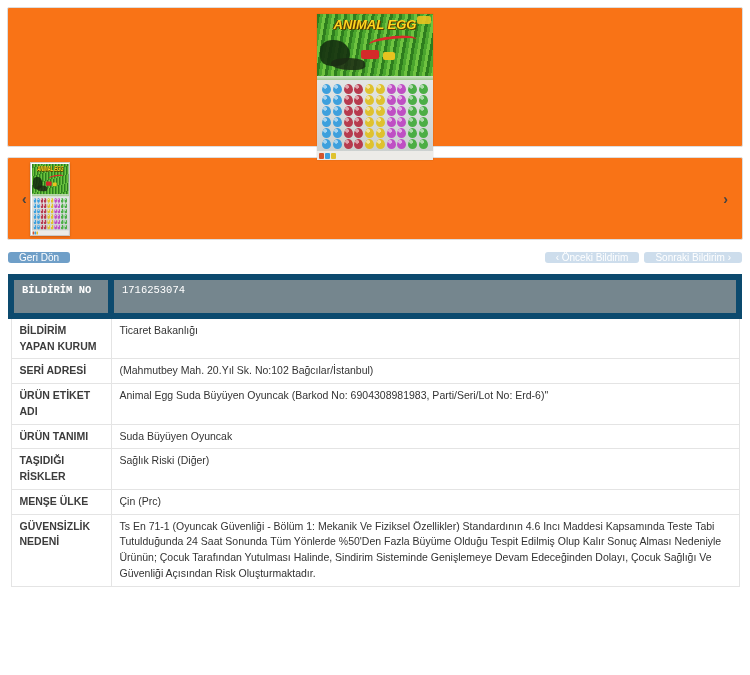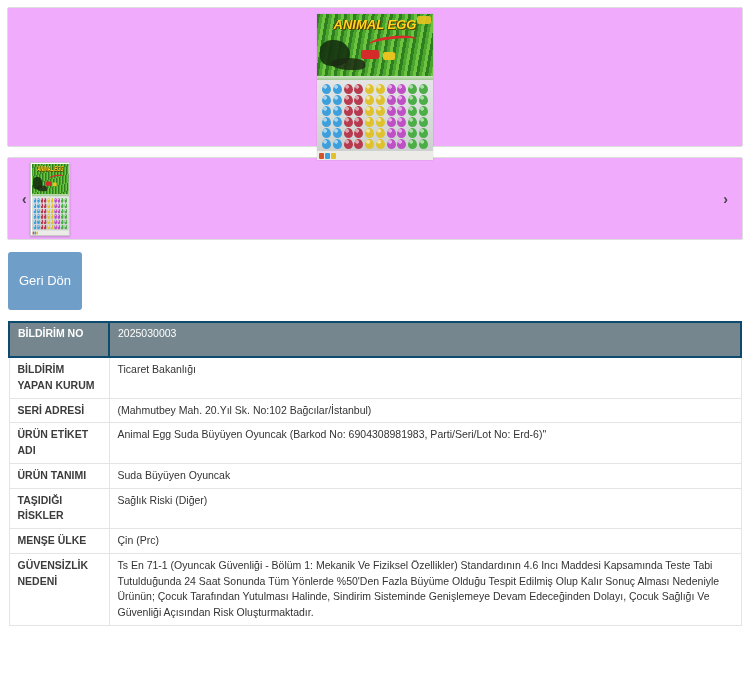--- a/index.html
+++ b/index.html
@@ -1,20 +1,20 @@
 <!DOCTYPE html>
 <html style="--dark-row-bg: #75868e; --back-button-bg: #6f9fc8; --nav-button-bg: #cdddec; --panel-border: #dddddd;"><head>
 <meta charset="utf-8">
 <style>
   * { margin:0; padding:0; box-sizing:border-box; }
   html,body { width:750px; height:675px; overflow:hidden; background:#fff;
               font-family:"Liberation Sans", sans-serif; color:#333; }
 
   
-  .panel { border:1px solid var(--panel-border,#ddd); background:#f0abfc; border-radius:2px; }
+  .panel { border:1px solid var(--panel-border,#ddd); background:#f97316; border-radius:2px; }
   .panel-image { margin:7px 7px 10px 7px; height:140px; display:flex;
                  justify-content:center; align-items:flex-start; overflow:visible; }
   .panel-carousel { margin:0 7px 12px 7px; height:83px; position:relative; }
 
   
   .photo { width:116px; height:146px; position:relative; background:#e9e9e7;
            box-shadow:0 0 1px rgba(0,0,0,.25); overflow:hidden; flex:none; }
   .photo-main { margin-top:6px; z-index:2; }
   .photo-lid { height:66px; position:relative;
     background:repeating-linear-gradient(100deg,#2e7d1e 0 3px,#4aa52e 3px 6px,#6ec340 6px 9px); }
@@ -47,35 +47,35 @@
     font-size:14px; font-weight:bold; color:#444; background:none; border:none;
     cursor:pointer; line-height:1; padding:2px 4px; }
   .car-prev { left:10px; } .car-next { right:10px; }
   .thumb-wrap { position:absolute; left:22px; top:4px; width:40px; height:74px;
     border:1px solid #c9c9c9; background:#fff; padding:1px; cursor:pointer;
     box-shadow:0 1px 2px rgba(0,0,0,.2); overflow:hidden; }
   .thumb-scale { transform:scale(0.317,0.486); transform-origin:0 0; }
 
   
   .toolbar { margin:0 8px 11px 8px; display:flex; justify-content:space-between; align-items:center; }
-  .btn { border:none; border-radius:3px; font-family:inherit; font-size:13px;
-         color:#fff; padding:22px 11px; cursor:pointer; line-height:1.1; }
+  .btn { border:none; border-radius:3px; font-family:inherit; font-size:10px;
+         color:#fff; padding:0 11px; cursor:pointer; line-height:1.1; }
   .btn-back { background:var(--back-button-bg,#6f9fc8); }
   .btn-nav { background:var(--nav-button-bg,#cdddec); }
   .nav-group { display:flex; gap:5px; }
 
   
   table.detail { width:734px; margin:0 8px; border-collapse:collapse;
                  border:1px solid #d9d9d9; table-layout:fixed; }
   table.detail td { border:1px solid #e4e4e4; vertical-align:top;
                     font-size:10.5px; line-height:1.5; padding:4px 8px; }
   td.label { width:100px; font-weight:bold; color:#3c3c3c; font-size:10px; }
   td.value { padding-left:12px; color:#333; }
   tr.dark td { background:var(--dark-row-bg,#75868e); color:#fff;
-               border:2px solid #0c4a6e; padding-top:3px; padding-bottom:14px; }
+               border:6px solid #0c4a6e; padding-top:3px; padding-bottom:14px;font-family:Liberation Mono, monospace; }
   tr.dark td.label { color:#fff; }
 </style>
 </head>
 <body>
 
 <div class="panel panel-image">
   <div class="photo photo-main">
     <div class="photo-lid">
       <div class="photo-title">ANIMAL EGG</div>
       <div class="lid-dino"></div>
@@ -266,27 +266,31 @@
             </div>
           </div>
       </div>
     </div>
   </div>
   <button class="car-arrow car-next">›</button>
 </div>
 
 <div class="toolbar">
   <button class="btn btn-back">Geri Dön</button>
+  <div class="nav-group">
+    <button class="btn btn-nav">‹ Önceki Bildirim</button>
+    <button class="btn btn-nav">Sonraki Bildirim ›</button>
+  </div>
 </div>
 
 <table class="detail">
   <tbody>
       <tr class="dark">
         <td class="label">BİLDİRİM NO</td>
-        <td class="value">2025030003</td>
+        <td class="value">1716253074</td>
       </tr>
       <tr class="">
         <td class="label">BİLDİRİM YAPAN KURUM</td>
         <td class="value">Ticaret Bakanlığı</td>
       </tr>
       <tr class="">
         <td class="label">SERİ ADRESİ</td>
         <td class="value">(Mahmutbey Mah. 20.Yıl Sk. No:102 Bağcılar/İstanbul)</td>
       </tr>
       <tr class="">

